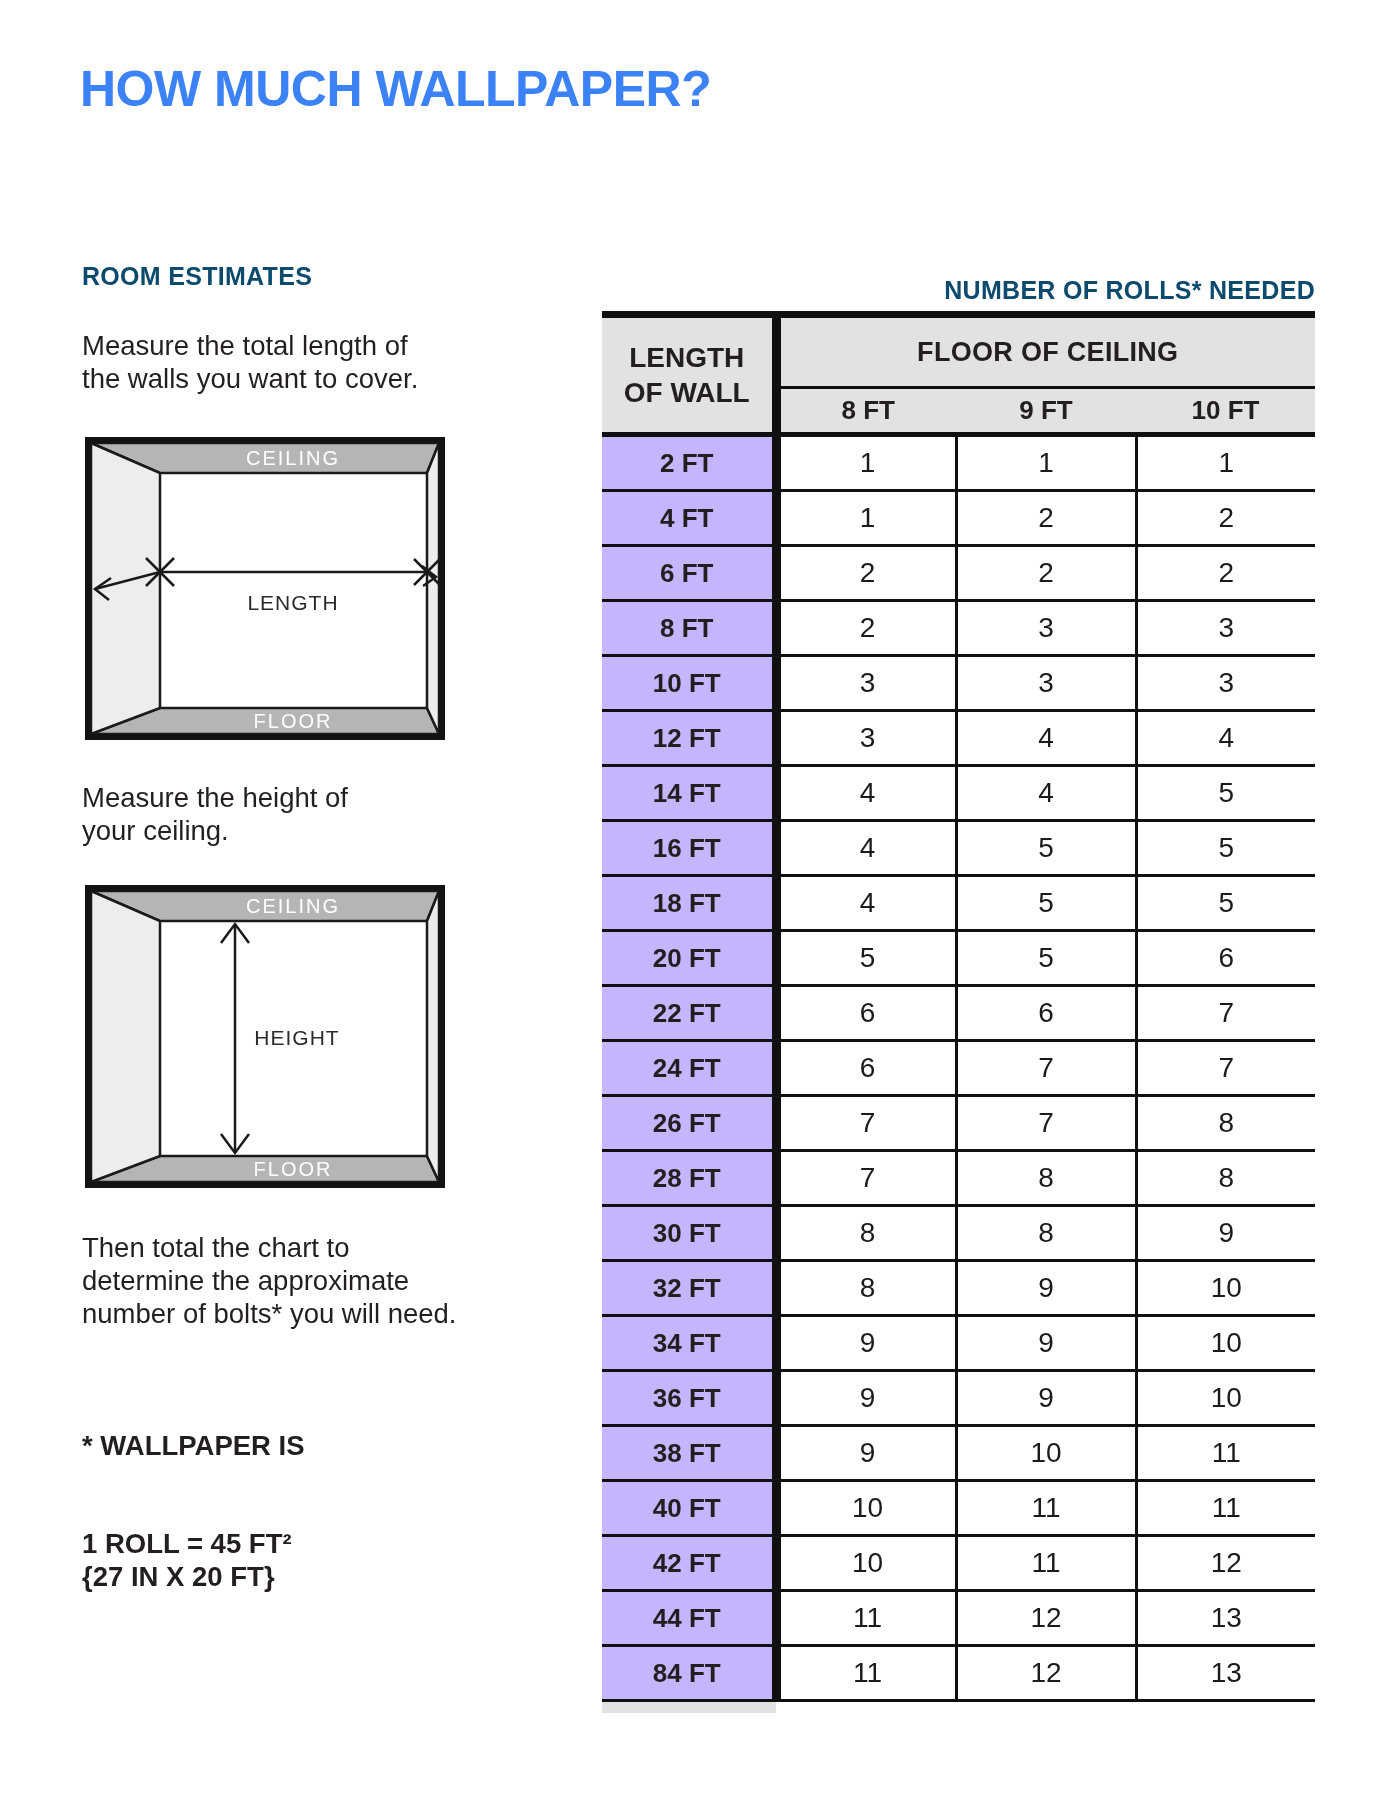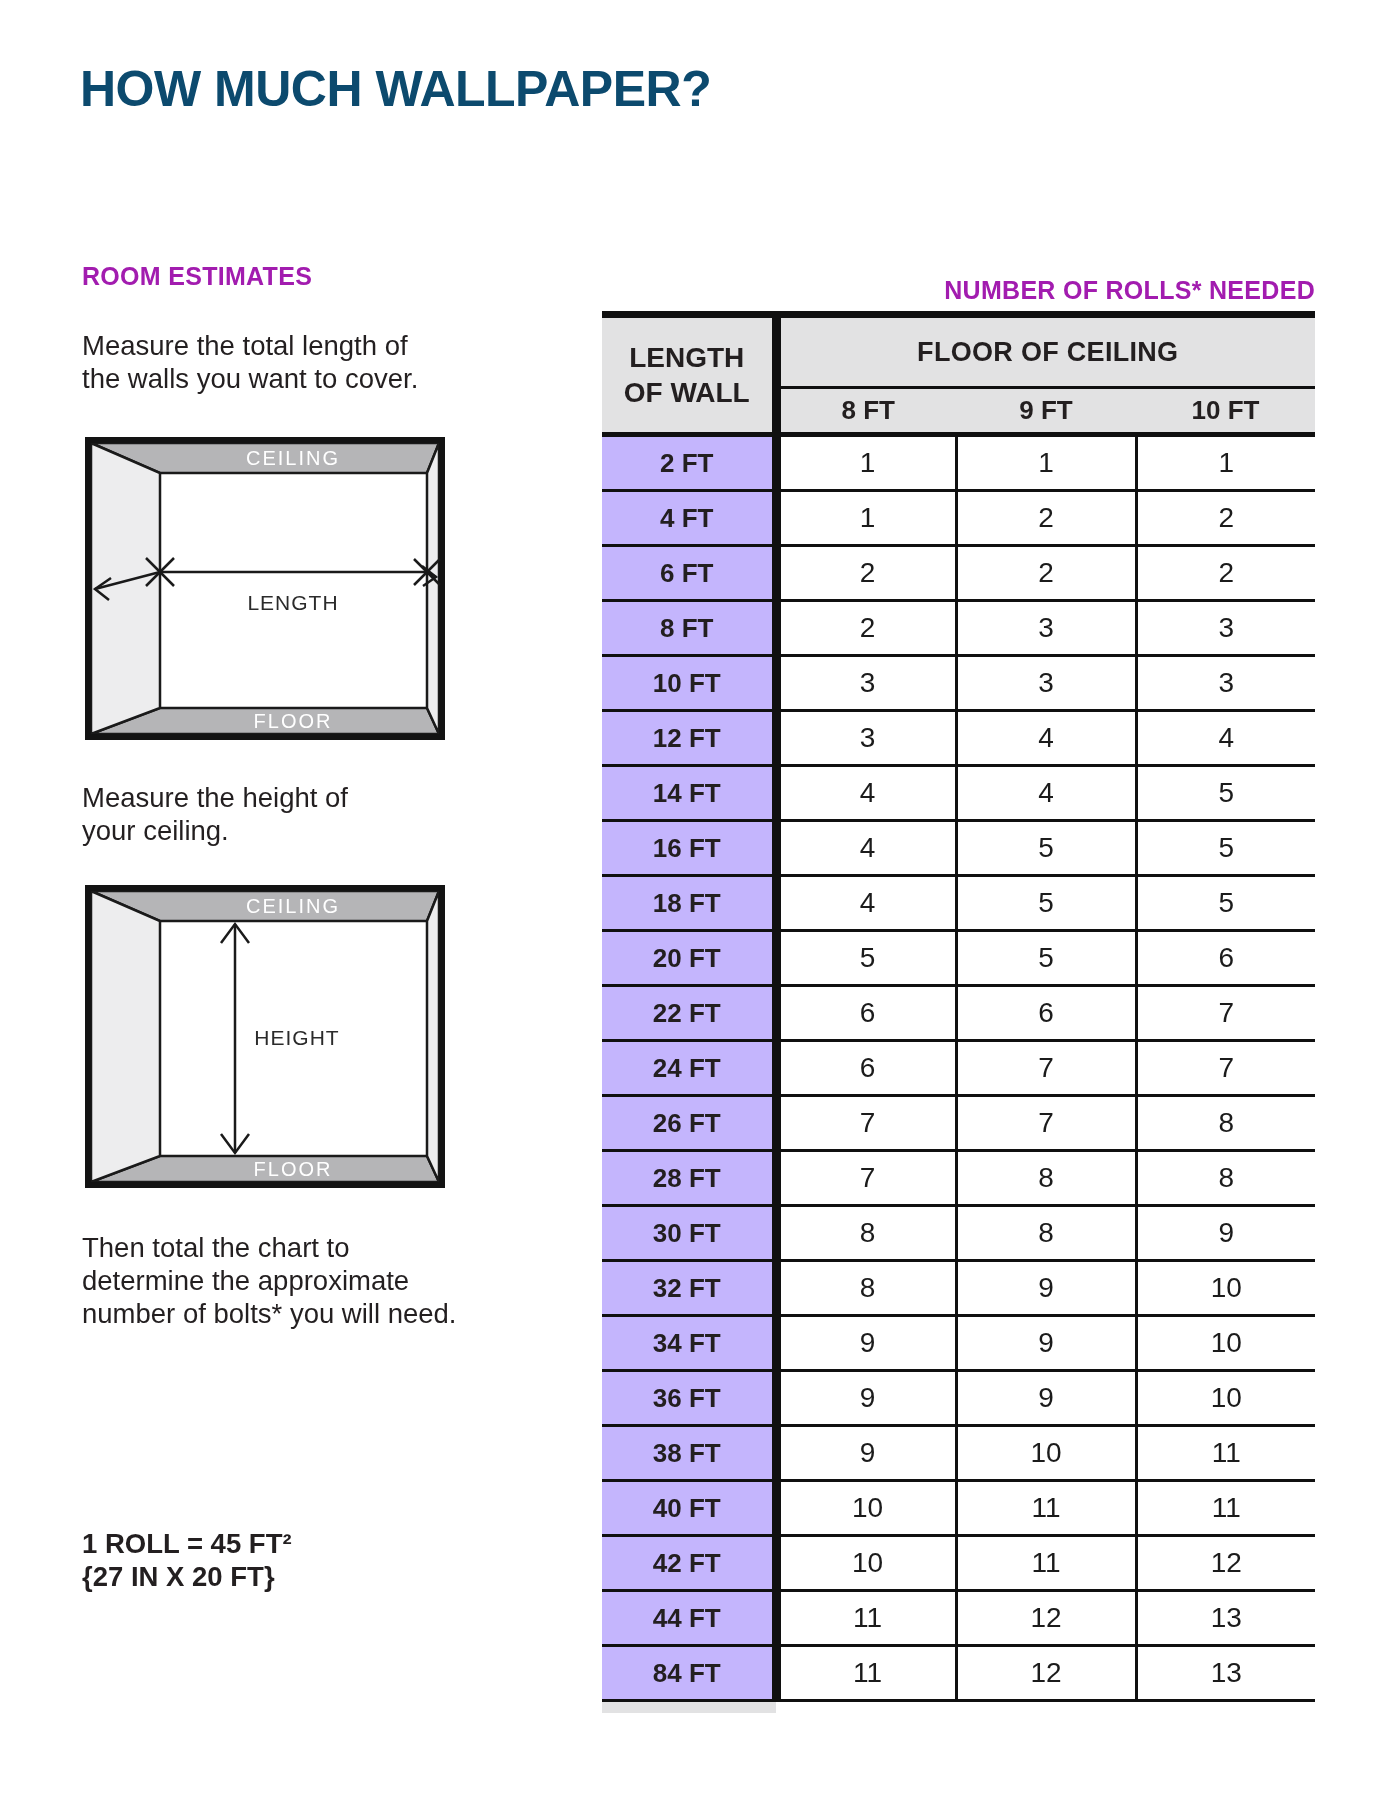--- a/index.html
+++ b/index.html
@@ -5,24 +5,24 @@
   html,body { margin:0; padding:0; }
   body {
     width:1391px; height:1800px; position:relative; background:#ffffff;
     font-family:"Liberation Sans","DejaVu Sans",sans-serif; color:#231f20;
     overflow:hidden;
   }
   .abs { position:absolute; }
 
   .page-title {
     left:80px; top:60px; font-size:50px; font-weight:bold;
-    color:#0c4a6e; letter-spacing:-0.5px; white-space:nowrap;
+    color:#3b82f6; letter-spacing:-0.5px; white-space:nowrap;
   }
   .section-heading {
-    font-size:25px; font-weight:bold; color:#a21caf; letter-spacing:0.3px; white-space:nowrap;
+    font-size:25px; font-weight:bold; color:#0c4a6e; letter-spacing:0.3px; white-space:nowrap;
   }
   .body-text { font-size:27.5px; line-height:33px; white-space:nowrap; }
   .bold-text { font-weight:bold; }
 
   
   .rolls-heading { left:602px; top:276px; width:713px; text-align:right; }
   .table-wrap { left:602px; top:311px; width:713px; }
   table.rolls { border-collapse:collapse; table-layout:fixed; width:713px; }
   table.rolls th, table.rolls td { padding:0; text-align:center; vertical-align:middle; }
   th.corner {
@@ -109,20 +109,21 @@
   <text x="212" y="160" text-anchor="middle" class="svg-measure-label">HEIGHT</text>
 </svg>
 
 <div class="abs body-text" style="left:82px; top:1231px;">
   <div>Then total the chart to</div>
   <div>determine the approximate</div>
   <div>number of bolts* you will need.</div>
 </div>
 
 <div class="abs body-text bold-text" style="left:82px; top:1429px;">
+  <div>* WALLPAPER IS</div>
 </div>
 
 <div class="abs body-text bold-text" style="left:82px; top:1527px;">
   <div>1 ROLL = 45 FT²</div>
   <div>{27 IN X 20 FT}</div>
 </div>
 
 <div class="abs section-heading rolls-heading">NUMBER OF ROLLS* NEEDED</div>
 
 <div class="abs table-wrap">

